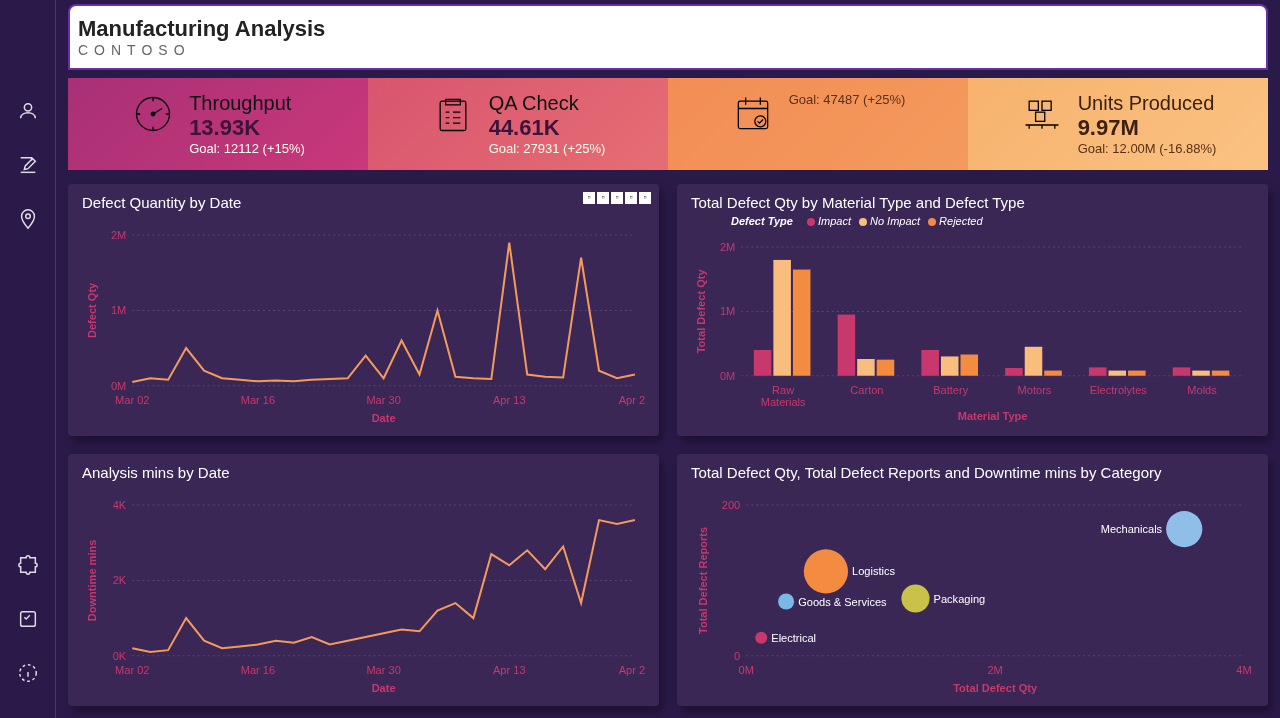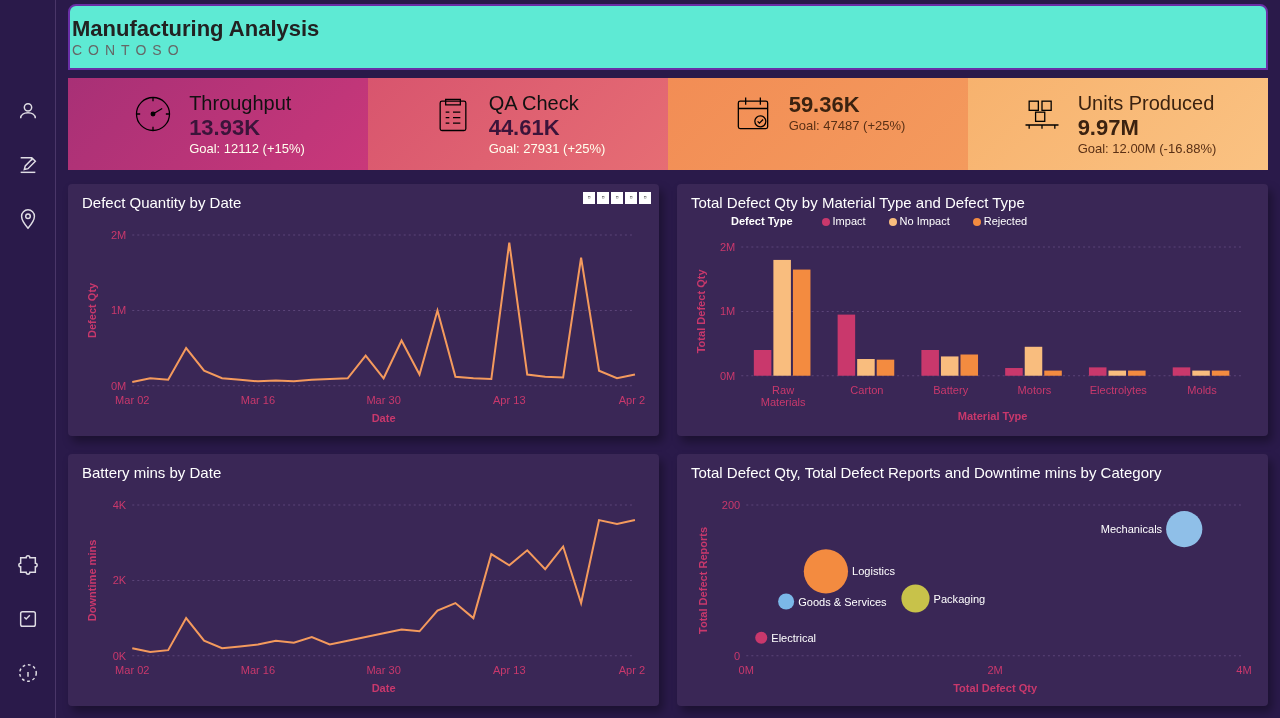--- a/index.html
+++ b/index.html
@@ -14,21 +14,21 @@
     --text: #ffffff;
     --grid: #5b4478;
     --accent: #d0427a;
   }
   * { box-sizing: border-box; margin: 0; padding: 0; font-family: "Segoe UI", Arial, sans-serif; }
   body { background: var(--bg-dark); color: var(--text); width: 1280px; height: 718px; overflow: hidden; display: flex; }
   .sidebar { width: 56px; background: var(--bg-dark); display: flex; flex-direction: column; align-items: center; padding-top: 100px; gap: 28px; border-right: 1px solid #4a3668; }
   .sidebar .bottom { margin-top: auto; margin-bottom: 30px; display:flex; flex-direction:column; gap:28px; align-items:center;}
   .sidebar svg { width: 22px; height: 22px; stroke: #fff; fill: none; stroke-width:1.6; opacity:.85; cursor:pointer; }
   .main { flex: 1; display: flex; flex-direction: column; padding: 0 12px 12px 12px; }
-  .header { background: #5eead4; color: #333; border: 2px solid #6a2fa6; border-radius: 8px 8px 0 0; padding: 10px 2px; margin-top:4px; }
+  .header { background: #ffffff; color: #333; border: 2px solid #6a2fa6; border-radius: 8px 8px 0 0; padding: 10px 8px; margin-top:4px; }
   .header h1 { font-size: 22px; font-weight: 600; color:#222; }
   .header .sub { font-size: 14px; letter-spacing: 6px; color:#666; font-weight:400; }
   .kpis { display: flex; gap: 0; margin-top:8px; }
   .kpi { flex:1; padding: 14px 16px; display:flex; gap:14px; align-items:flex-start;justify-content:center; }
   .kpi:nth-child(1){ background: linear-gradient(135deg,#a83076,#c9387a); }
   .kpi:nth-child(2){ background: linear-gradient(135deg,#d8556e,#e66d74); }
   .kpi:nth-child(3){ background: linear-gradient(135deg,#f28d55,#f49a5d); }
   .kpi:nth-child(4){ background: linear-gradient(135deg,#f7b26e,#fac282); }
   .kpi svg { width:44px; height:44px; stroke:#000; fill:none; stroke-width:1.4; }
   .kpi:nth-child(3) svg, .kpi:nth-child(4) svg { stroke:#000; }
@@ -41,21 +41,21 @@
   .kpi .value::after{ content:""; }
   .charts { flex:1; display:grid; grid-template-columns: 1fr 1fr; grid-template-rows: 1fr 1fr; gap:18px; margin-top:14px; }
   .card { background: var(--bg-card); border-radius:4px; padding:10px 14px 0 14px; position:relative; box-shadow: 4px 6px 10px rgba(0,0,0,.35); display:flex; flex-direction:column; }
   .card-title { font-size:15px; font-weight:500; color:#fff; margin-bottom:4px; }
   .card-tools { position:absolute; right:8px; top:8px; display:flex; gap:2px;}
   .card-tools span { width:12px; height:12px; background:#fff; display:inline-block; font-size:9px; text-align:center; color:#333; cursor:pointer;}
   .plot { flex:1; position:relative; }
   svg.plot-svg { width:100%; height:100%; }
   .grid-line { stroke: var(--grid); stroke-dasharray:2 3; stroke-width:1; }
   .line-path { fill:none; stroke: var(--orange); stroke-width:2; }
-  .legend { font-size:11px; display:flex; gap:23px; align-items:center; margin-left:40px;}
+  .legend { font-size:11px; display:flex; gap:8px; align-items:center; margin-left:40px;font-style:italic;}
   .legend b { margin-right:6px; }
   .dot { width:8px; height:8px; border-radius:50%; display:inline-block; margin-right:3px; vertical-align:middle;}
   .scatter-label{ fill:#fff; font-size:11px; }
   .check::after{ content:"\2713"; font-size:14px; margin-left:2px; opacity:.7;}
   .warn::after{ content:" !"; font-size:14px; margin-left:2px; opacity:.8;}
 </style>
 </head>
 <body>
 
 <div class="sidebar">
@@ -120,21 +120,20 @@
       </div>
     </div>
     <div class="kpi">
       <span><svg viewBox="0 0 48 48">
             <rect x="8" y="10" width="32" height="30" rx="2"></rect>
             <path d="M8 18h32M16 6v8M32 6v8"></path>
             <circle cx="32" cy="32" r="6"></circle>
             <path d="M29 32l2 2 4-4"></path>
           </svg></span>
       <div>
-        <div class="value check">59.36K</div>
         <div class="goal">Goal: 47487 (+25%)</div>
       </div>
     </div>
     <div class="kpi">
       <span><svg viewBox="0 0 48 48">
             <rect x="10" y="10" width="10" height="10"></rect>
             <rect x="24" y="10" width="10" height="10"></rect>
             <rect x="17" y="22" width="10" height="10"></rect>
             <path d="M6 36h36M10 36v4M38 36v4M24 36v4"></path>
           </svg></span>
@@ -213,21 +212,21 @@
             <rect x="479.16666666666663" y="125.68" width="17.444444444444443" height="8.32" fill="#c9386c"></rect>
             <rect x="498.6111111111111" y="128.88" width="17.444444444444443" height="5.12" fill="#f9bd7e"></rect>
             <rect x="518.0555555555555" y="128.88" width="17.444444444444443" height="5.12" fill="#f38b40"></rect>
             <text x="508.3333333333333" y="152" text-anchor="middle" fill="#c9386c" font-size="11">Molds</text>
             <text x="300" y="178" text-anchor="middle" fill="#c9386c" font-size="11" font-weight="600">Material Type</text>
             <text transform="rotate(-90)" x="-70" y="14" text-anchor="middle" fill="#c9386c" font-size="11" font-weight="600">Total Defect Qty</text>
           </svg></div>
     </div>
 
     <div class="card">
-      <div class="card-title">Battery mins by Date</div>
+      <div class="card-title">Analysis mins by Date</div>
       <div class="plot"><svg class="plot-svg" id="chart2" viewBox="0 0 560 200">
             <line class="grid-line" x1="50" x2="550" y1="160" y2="160"></line>
             <text class="axis" x="44" y="164" text-anchor="end" fill="#c9386c" font-size="11">0K</text>
             <line class="grid-line" x1="50" x2="550" y1="85" y2="85"></line>
             <text class="axis" x="44" y="89" text-anchor="end" fill="#c9386c" font-size="11">2K</text>
             <line class="grid-line" x1="50" x2="550" y1="10" y2="10"></line>
             <text class="axis" x="44" y="14" text-anchor="end" fill="#c9386c" font-size="11">4K</text>
             <path class="line-path" d="M50 152.5 L67.85714285714286 156.25 L85.71428571428572 154.375 L103.57142857142857 122.5 L121.42857142857143 145 L139.28571428571428 152.5 L157.14285714285714 150.625 L175 148.75 L192.85714285714286 145 L210.71428571428572 146.875 L228.57142857142858 141.25 L246.42857142857142 148.75 L264.2857142857143 145 L282.1428571428571 141.25 L300 137.5 L317.85714285714283 133.75 L335.7142857142857 135.625 L353.57142857142856 115 L371.42857142857144 107.5 L389.2857142857143 122.5 L407.14285714285717 58.75 L425 70 L442.85714285714283 55 L460.7142857142857 73.75 L478.57142857142856 51.25 L496.42857142857144 107.5 L514.2857142857142 25 L532.1428571428571 28.75 L550 25 "></path>
             <text x="50" y="178" text-anchor="middle" fill="#c9386c" font-size="11">Mar 02</text>
             <text x="175" y="178" text-anchor="middle" fill="#c9386c" font-size="11">Mar 16</text>

